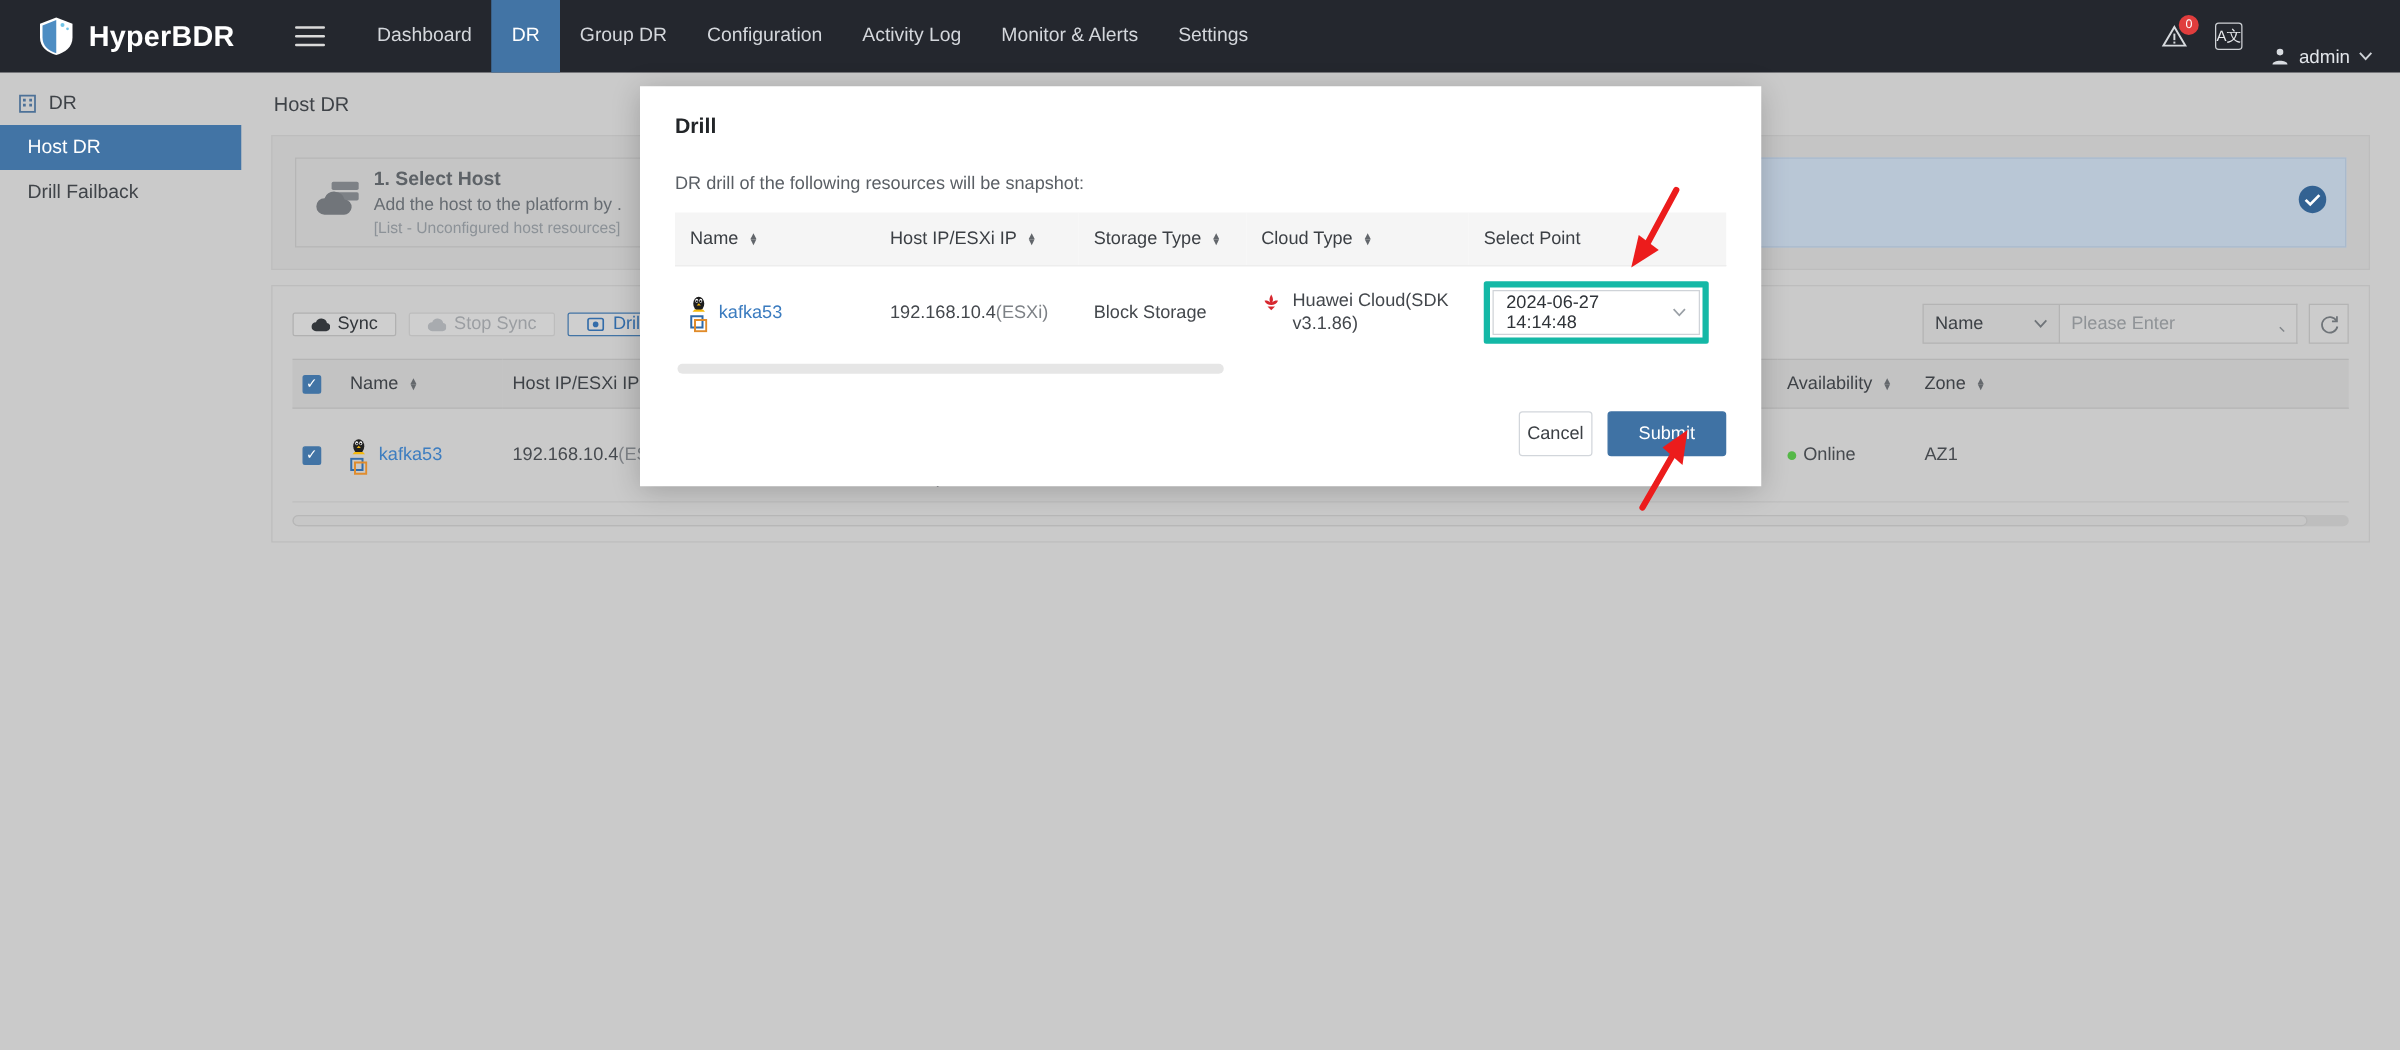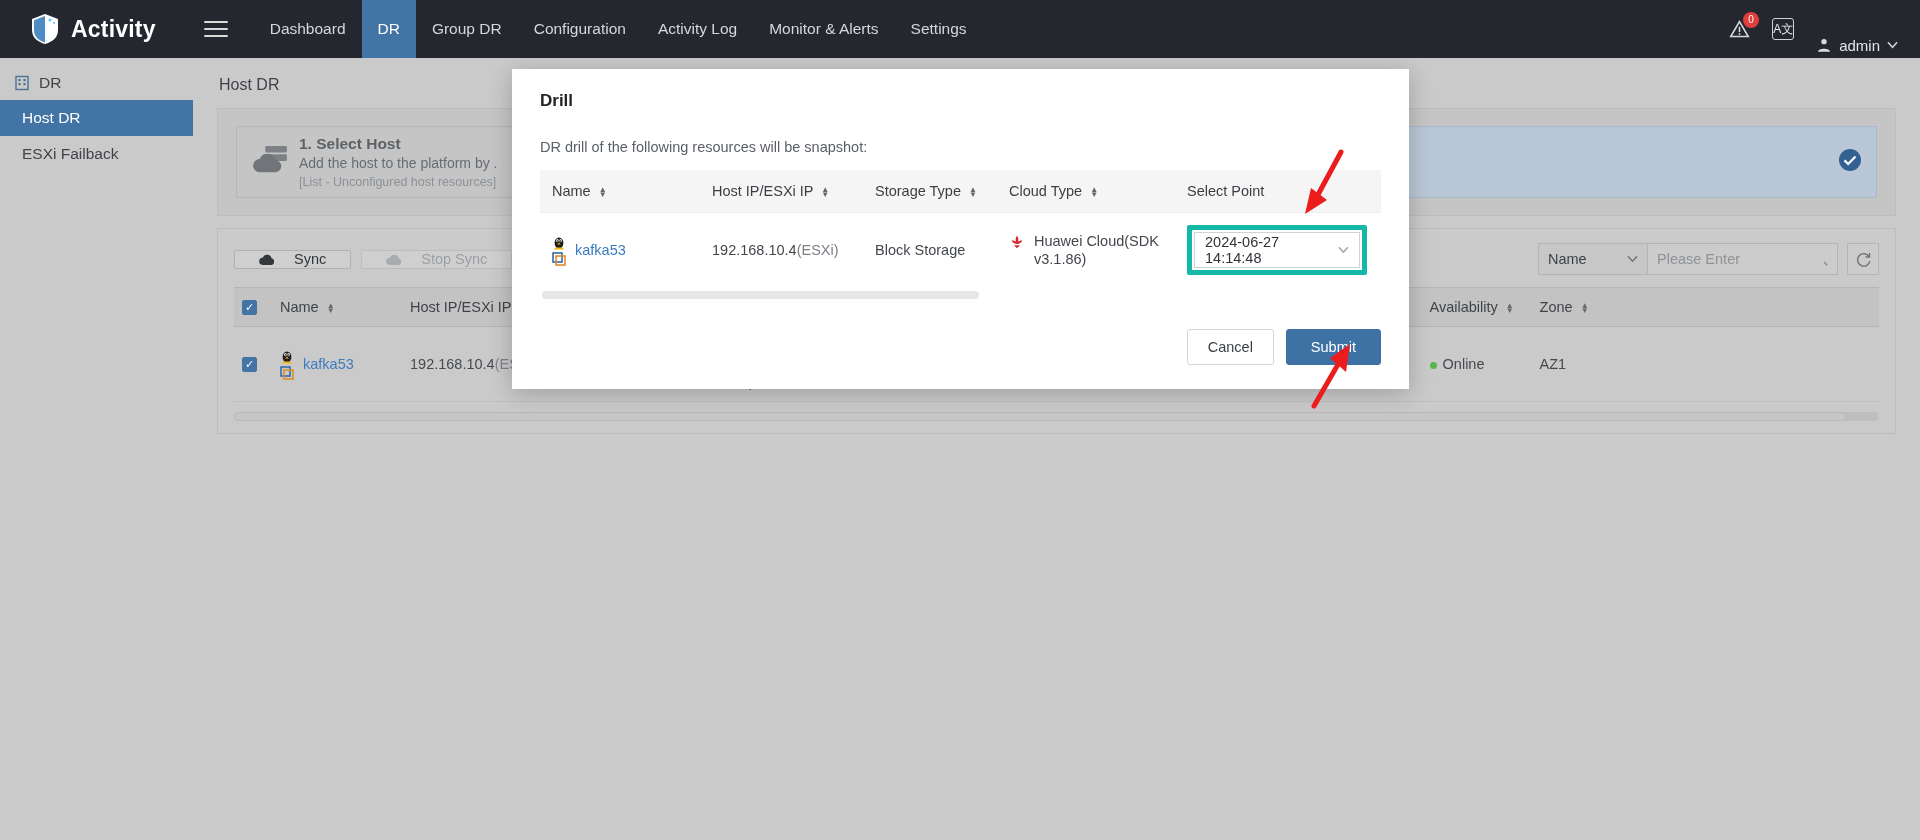--- a/index.html
+++ b/index.html
@@ -68,22 +68,22 @@
   .step.active .step-title { color: #2e5c8a; }
   .step-desc { font-size: 14px; color: #646a70; line-height: 17px; }
   .step.active .step-desc { color: #31618f; }
   .step-note { font-size: 12.5px; color: #8a9096; margin-top: 3px; }
   .step.active .step-note { color: #6f86a0; }
   .step-check { position: absolute; right: 14px; top: 50%; transform: translateY(-50%); }
   
   .panel { background: #c9c9c9; border: 1px solid #bcbcbc; margin-top: 12px; padding: 14px 16px 12px 16px; }
   .toolbar { display: flex; align-items: center; gap: 10px; }
   .btn {
-    height: 19px; padding: 0 24px; border: 1px solid #b0b0b0; background: #cfcfcf;
-    font-size: 14.5px; color: #2f3338; display: flex; align-items: center; gap: 20px;
+    height: 19px; padding: 0 14px; border: 1px solid #b0b0b0; background: #cfcfcf;
+    font-size: 14.5px; color: #2f3338; display: flex; align-items: center; gap: 6px;
     cursor: pointer; border-radius: 2px; white-space: nowrap;
   }
   .btn.disabled { color: #9a9da1; border-color: #bcbcbc; cursor: default; }
   .btn.outline-primary { color: #2f6aa8; border-color: #3f72a4; background: #cfcfcf; }
   .toolbar-right { margin-left: auto; display: flex; align-items: center; gap: 9px; }
   .select-box {
     height: 32px; border: 1px solid #b3b3b3; background: #c6c6c6; display: flex;
     align-items: center; padding: 0 9px; gap: 24px; font-size: 14.5px; color: #3a3e43;
     min-width: 110px; justify-content: space-between; cursor: pointer;
   }
@@ -148,21 +148,21 @@
   .rp-highlight {
     border: 5px solid #14b8a6; padding: 2px; display: inline-block; border-radius: 2px;
   }
   .rp-select {
     width: 166px; height: 36px; border: 1px solid #cfd3d8; background: #fff;
     display: flex; align-items: center; justify-content: space-between;
     padding: 0 10px; font-size: 14.5px; color: #2f3338; cursor: pointer;
   }
   .modal-actions { display: flex; justify-content: flex-end; gap: 12px; margin-top: 30px; }
   .btn-cancel {
-    height: 36px; padding: 0 20px; border: 1px solid #d2d6db; background: #fff;
+    height: 36px; padding: 0 6px; border: 1px solid #d2d6db; background: #fff;
     font-size: 14.5px; color: #3b3f44; border-radius: 3px; cursor: pointer;
   }
   .btn-submit {
     height: 36px; padding: 0 24px; border: 1px solid #3f72a4; background: #3f72a4;
     font-size: 14.5px; color: #fff; border-radius: 3px; cursor: pointer;
   }
   .arrow { position: fixed; z-index: 30; pointer-events: none; }
 </style>
 </head>
 <body>
@@ -170,21 +170,21 @@
 <div class="navbar">
   <div class="brand">
     <span class="brand-logo">
       <svg width="30" height="32" viewBox="0 0 30 32">
         <path d="M15 1 L28 6 V17 C28 25 22 29 15 31 C8 29 2 25 2 17 V6 Z" fill="#ffffff"></path>
         <path d="M15 3 L15 29.5 C9 27.6 4 24 4 17 V7.3 Z" fill="#4a8bc2"></path>
         <circle cx="20" cy="7" r="1.6" fill="#6fc4e8"></circle>
         <circle cx="24" cy="10" r="1.1" fill="#6fc4e8"></circle>
       </svg>
     </span>
-    <span class="brand-name">Activity</span>
+    <span class="brand-name">HyperBDR</span>
   </div>
 
   <div class="hamburger">
     <i></i>
       <i></i>
       <i></i>
   </div>
 
   <div class="nav-items">
     <div class="nav-item">Dashboard</div>
@@ -226,21 +226,21 @@
       <svg width="16" height="16" viewBox="0 0 16 16">
         <rect x="2" y="1.5" width="12" height="13" fill="none" stroke="#4a6f96" stroke-width="1.4"></rect>
         <rect x="4.4" y="4" width="2.2" height="2.2" fill="#4a6f96"></rect>
         <rect x="9.4" y="4" width="2.2" height="2.2" fill="#4a6f96"></rect>
         <rect x="4.4" y="8" width="2.2" height="2.2" fill="#4a6f96"></rect>
         <rect x="9.4" y="8" width="2.2" height="2.2" fill="#4a6f96"></rect>
       </svg>
       <span>DR</span>
     </div>
     <div class="side-item active">Host DR</div>
-    <div class="side-item">ESXi Failback</div>
+    <div class="side-item">Drill Failback</div>
   </div>
 
   <div class="content">
     <div class="page-title">Host DR</div>
 
     <div class="steps">
       <div class="step">
         <span class="step-icon">
           <svg width="38" height="32" viewBox="0 0 40 34">
             <rect x="15" y="2" width="23" height="7" rx="1.5" fill="#7b7f84"></rect>

